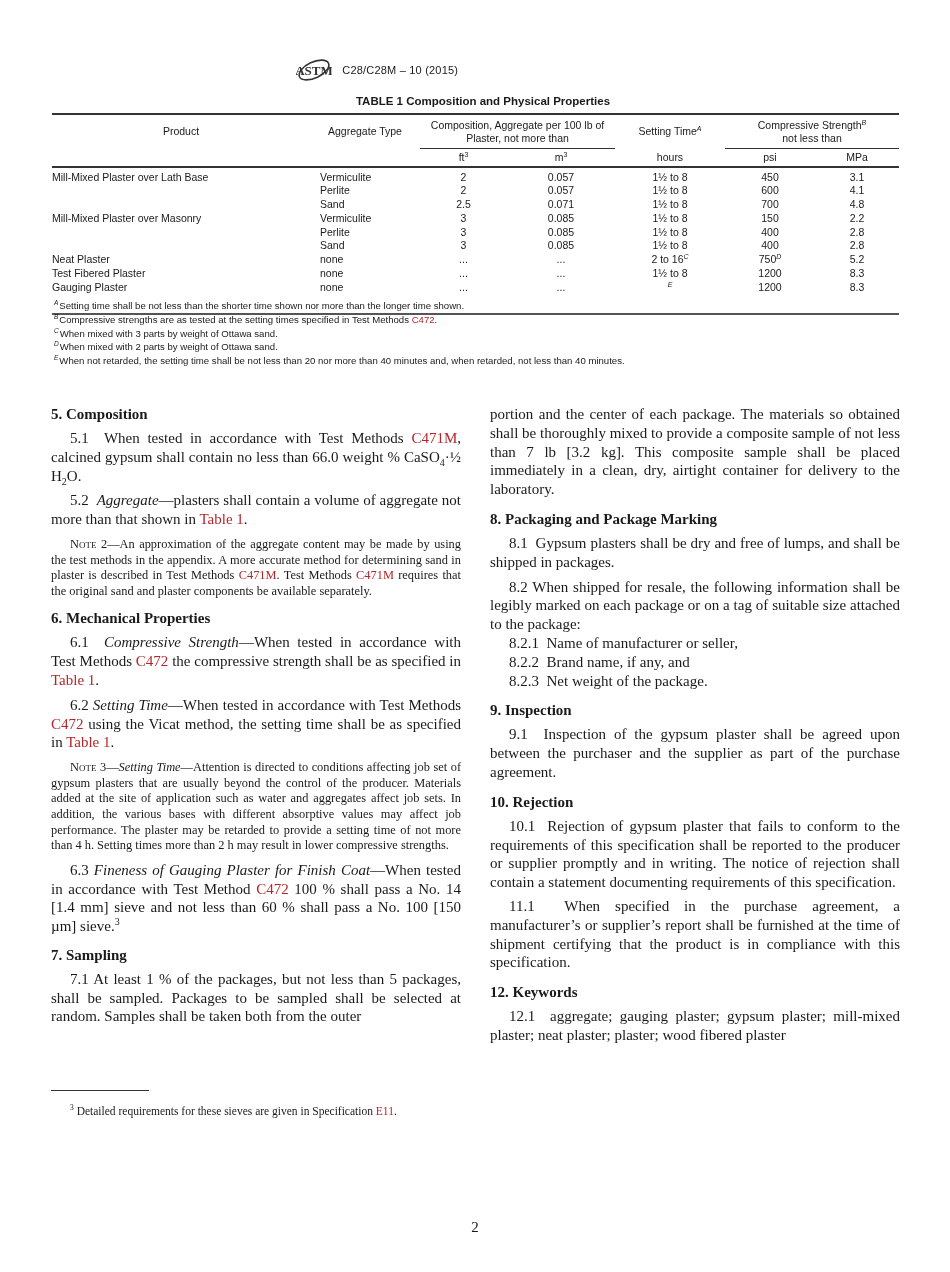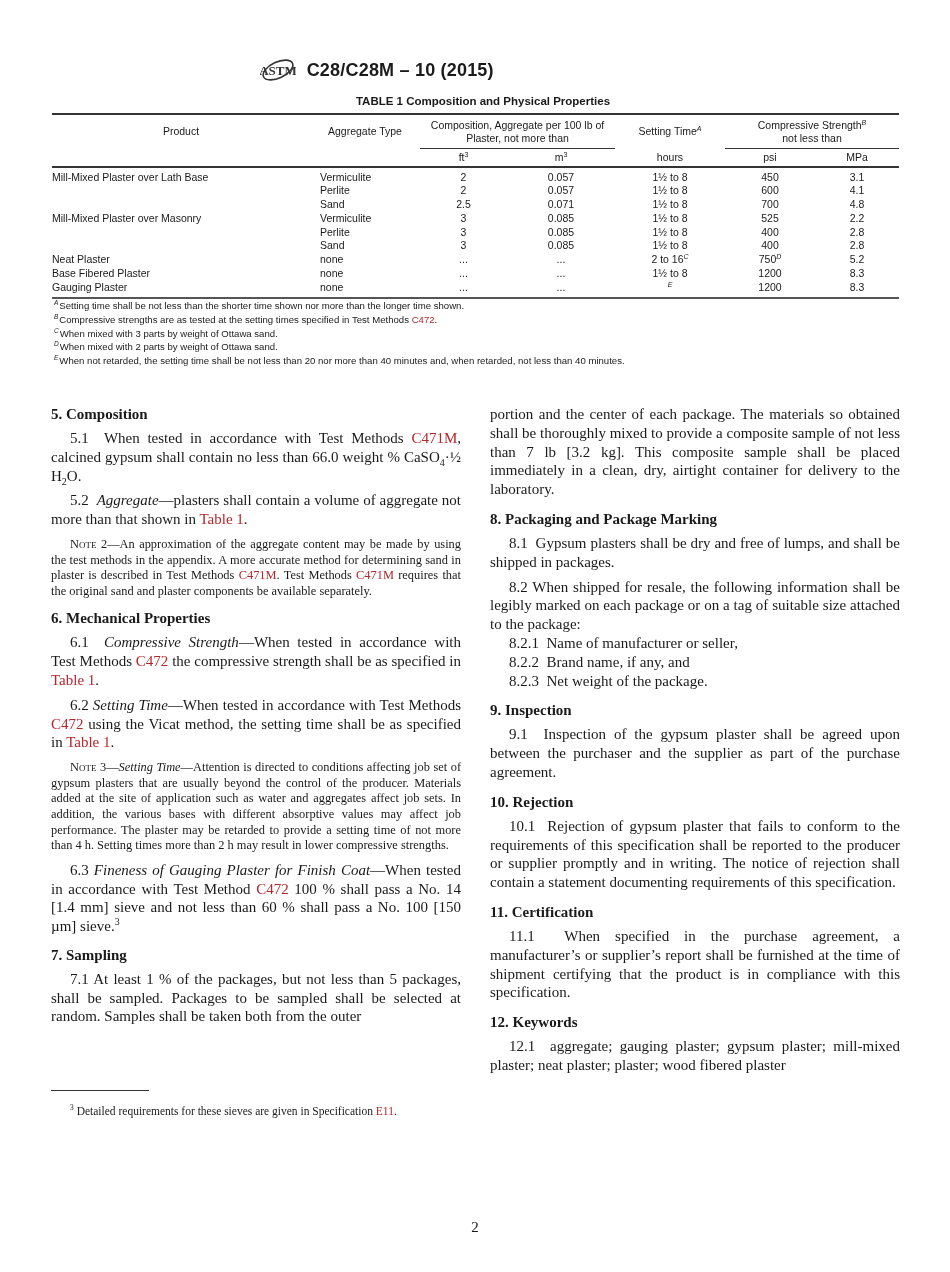--- a/index.html
+++ b/index.html
@@ -4,33 +4,33 @@
 <style>
   html, body { margin: 0; padding: 0; background: #ffffff; }
   body { width: 950px; height: 1272px; position: relative; overflow: hidden; color: #1a1a1a; }
   .sans { font-family: "Liberation Sans", "DejaVu Sans", sans-serif; }
   .serif { font-family: "Liberation Serif", "DejaVu Serif", serif; }
   .link { color: #b5262b; }
 
   
   .doc-header { position: absolute; top: 55px; left: 0; width: 754px; text-align: center; }
   .doc-header .logo { display: inline-block; vertical-align: middle; width: 36px; height: 30px; margin-right: 6px; }
-  .doc-header .designation { display: inline-block; vertical-align: middle; font-size: 18px; font-weight: bold; letter-spacing: 0.2px; }
+  .doc-header .designation { display: inline-block; vertical-align: middle; font-size: 11px; font-weight: normal; letter-spacing: 0.2px; }
 
   .table-title { position: absolute; top: 95px; left: 8px; width: 950px; text-align: center; font-size: 11.5px; font-weight: bold; }
 
   
   .tbl { position: absolute; top: 113px; left: 52px; width: 847px; border-collapse: collapse; font-size: 10.5px; }
   .tbl th { font-weight: normal; padding: 0; line-height: 13px; vertical-align: middle; }
   .tbl td { padding: 0; line-height: 13.8px; height: 13.8px; }
   .tbl .top-rule th { border-top: 2px solid #333; }
   .tbl .units th { border-bottom: 2px solid #333; height: 17px; }
   .tbl .subrule { border-bottom: 1px solid #333; }
   .tbl tbody tr:first-child td { padding-top: 3px; }
-  .tbl tbody tr:last-child td { border-bottom: 2px solid #555; padding-bottom: 2px; }
+  .tbl tbody tr:last-child td { border-bottom: 2px solid #555; padding-bottom: 18px; }
   .tbl .c { text-align: center; }
   .tbl .l { text-align: left; }
   .tbl sup { font-size: 7px; font-style: italic; vertical-align: top; line-height: 8px; }
   .tbl .unitsup { font-style: normal; }
 
   .table-notes { position: absolute; top: 299px; left: 54px; width: 840px; font-size: 9.6px; line-height: 13.8px; }
   .table-notes sup { font-size: 6.5px; font-style: italic; vertical-align: top; line-height: 8px; margin-right: 1px; }
 
   
   .col { position: absolute; top: 405px; width: 410px; font-size: 15px; line-height: 18.8px; text-align: justify; }
@@ -122,21 +122,21 @@
         <td class="c"><span>1½ to 8</span><sup></sup></td>
         <td class="c"><span>700</span><sup></sup></td>
         <td class="c">4.8</td>
       </tr>
     <tr>
         <td class="l">Mill-Mixed Plaster over Masonry</td>
         <td class="l" style="padding-left:10px">Vermiculite</td>
         <td class="c">3</td>
         <td class="c">0.085</td>
         <td class="c"><span>1½ to 8</span><sup></sup></td>
-        <td class="c"><span>525</span><sup></sup></td>
+        <td class="c"><span>150</span><sup></sup></td>
         <td class="c">2.2</td>
       </tr>
     <tr>
         <td class="l"></td>
         <td class="l" style="padding-left:10px">Perlite</td>
         <td class="c">3</td>
         <td class="c">0.085</td>
         <td class="c"><span>1½ to 8</span><sup></sup></td>
         <td class="c"><span>400</span><sup></sup></td>
         <td class="c">2.8</td>
@@ -153,21 +153,21 @@
     <tr>
         <td class="l">Neat Plaster</td>
         <td class="l" style="padding-left:10px">none</td>
         <td class="c">...</td>
         <td class="c">...</td>
         <td class="c"><span>2 to 16</span><sup>C</sup></td>
         <td class="c"><span>750</span><sup>D</sup></td>
         <td class="c">5.2</td>
       </tr>
     <tr>
-        <td class="l">Base Fibered Plaster</td>
+        <td class="l">Test Fibered Plaster</td>
         <td class="l" style="padding-left:10px">none</td>
         <td class="c">...</td>
         <td class="c">...</td>
         <td class="c"><span>1½ to 8</span><sup></sup></td>
         <td class="c"><span>1200</span><sup></sup></td>
         <td class="c">8.3</td>
       </tr>
     <tr>
         <td class="l">Gauging Plaster</td>
         <td class="l" style="padding-left:10px">none</td>
@@ -216,20 +216,19 @@
   <p class="list-item"><span>8.2.1</span>&nbsp; <span>Name of manufacturer or seller,</span></p>
   <p class="list-item"><span>8.2.2</span>&nbsp; <span>Brand name, if any, and</span></p>
   <p class="list-item"><span>8.2.3</span>&nbsp; <span>Net weight of the package.</span></p>
 
   <h2 style="margin-top:11px">9. Inspection</h2>
   <p class="indent" style="margin-top:5px"><span>9.1</span>&nbsp; <span>Inspection of the gypsum plaster shall be agreed upon between the purchaser and the supplier as part of the purchase agreement.</span></p>
 
   <h2 style="margin-top:11px">10. Rejection</h2>
   <p class="indent" style="margin-top:5px"><span>10.1</span>&nbsp; <span>Rejection of gypsum plaster that fails to conform to the requirements of this specification shall be reported to the producer or supplier promptly and in writing. The notice of rejection shall contain a statement documenting requirements of this specification.</span></p>
 
-  <h2 style="margin-top:11px">11. Certification</h2>
   <p class="indent" style="margin-top:5px"><span>11.1</span>&nbsp; <span>When specified in the purchase agreement, a manufacturer’s or supplier’s report shall be furnished at the time of shipment certifying that the product is in compliance with this specification.</span></p>
 
   <h2 style="margin-top:11px">12. Keywords</h2>
   <p class="indent" style="margin-top:5px"><span>12.1</span>&nbsp; <span>aggregate; gauging plaster; gypsum plaster; mill-mixed plaster; neat plaster; plaster; wood fibered plaster</span></p>
 </div>
 
 <div class="page-number serif">2</div>
 
 </body></html>

